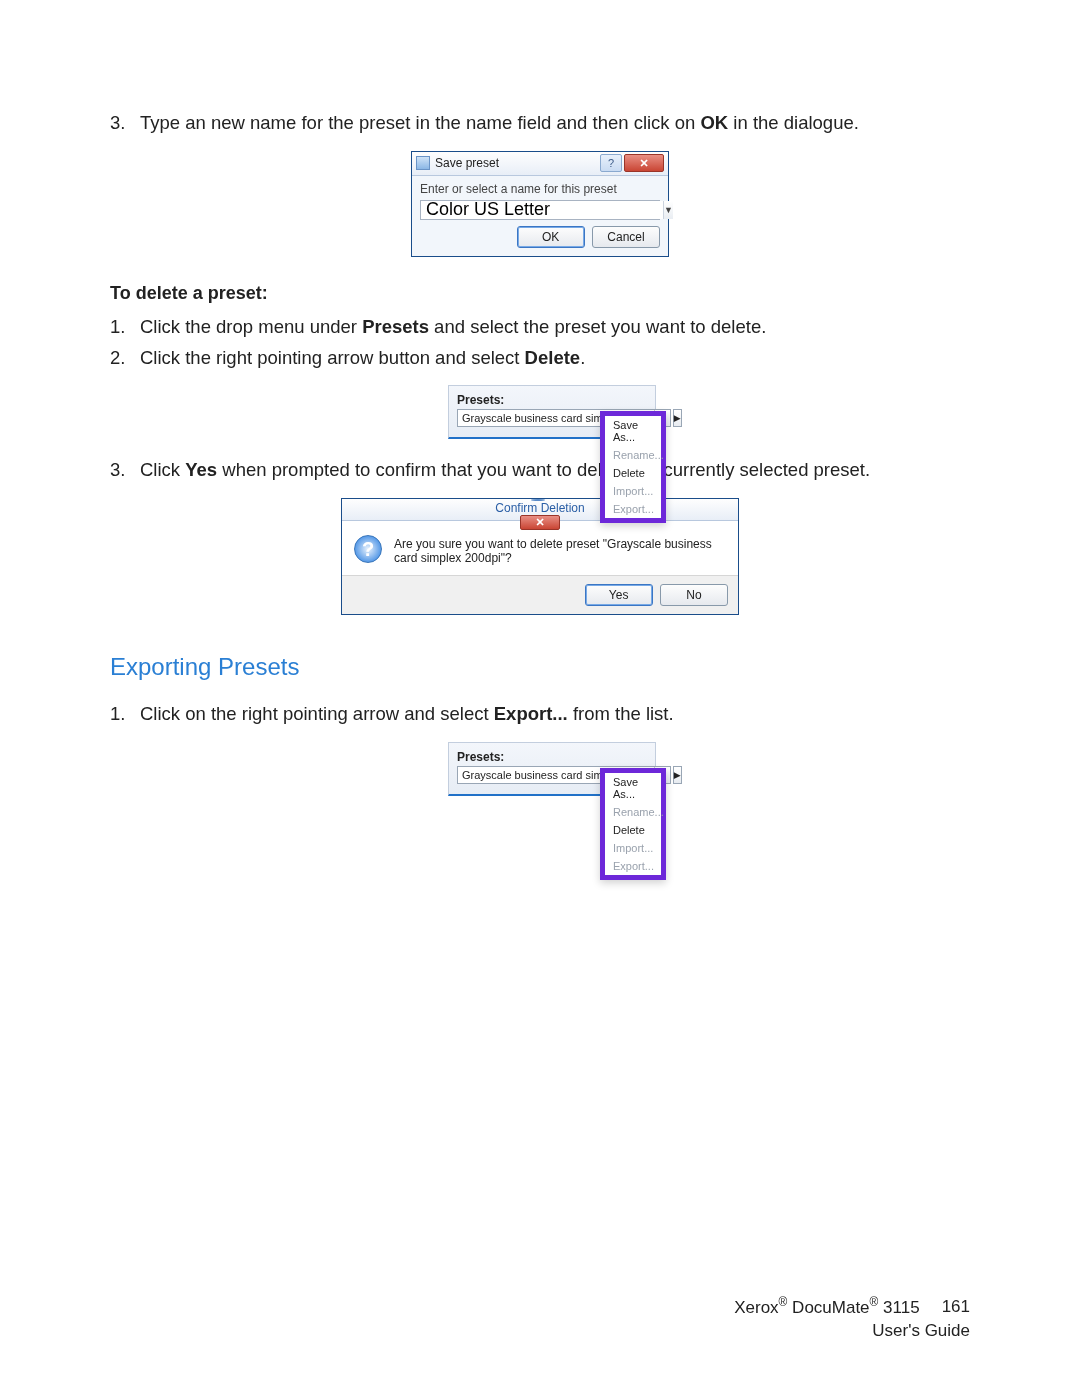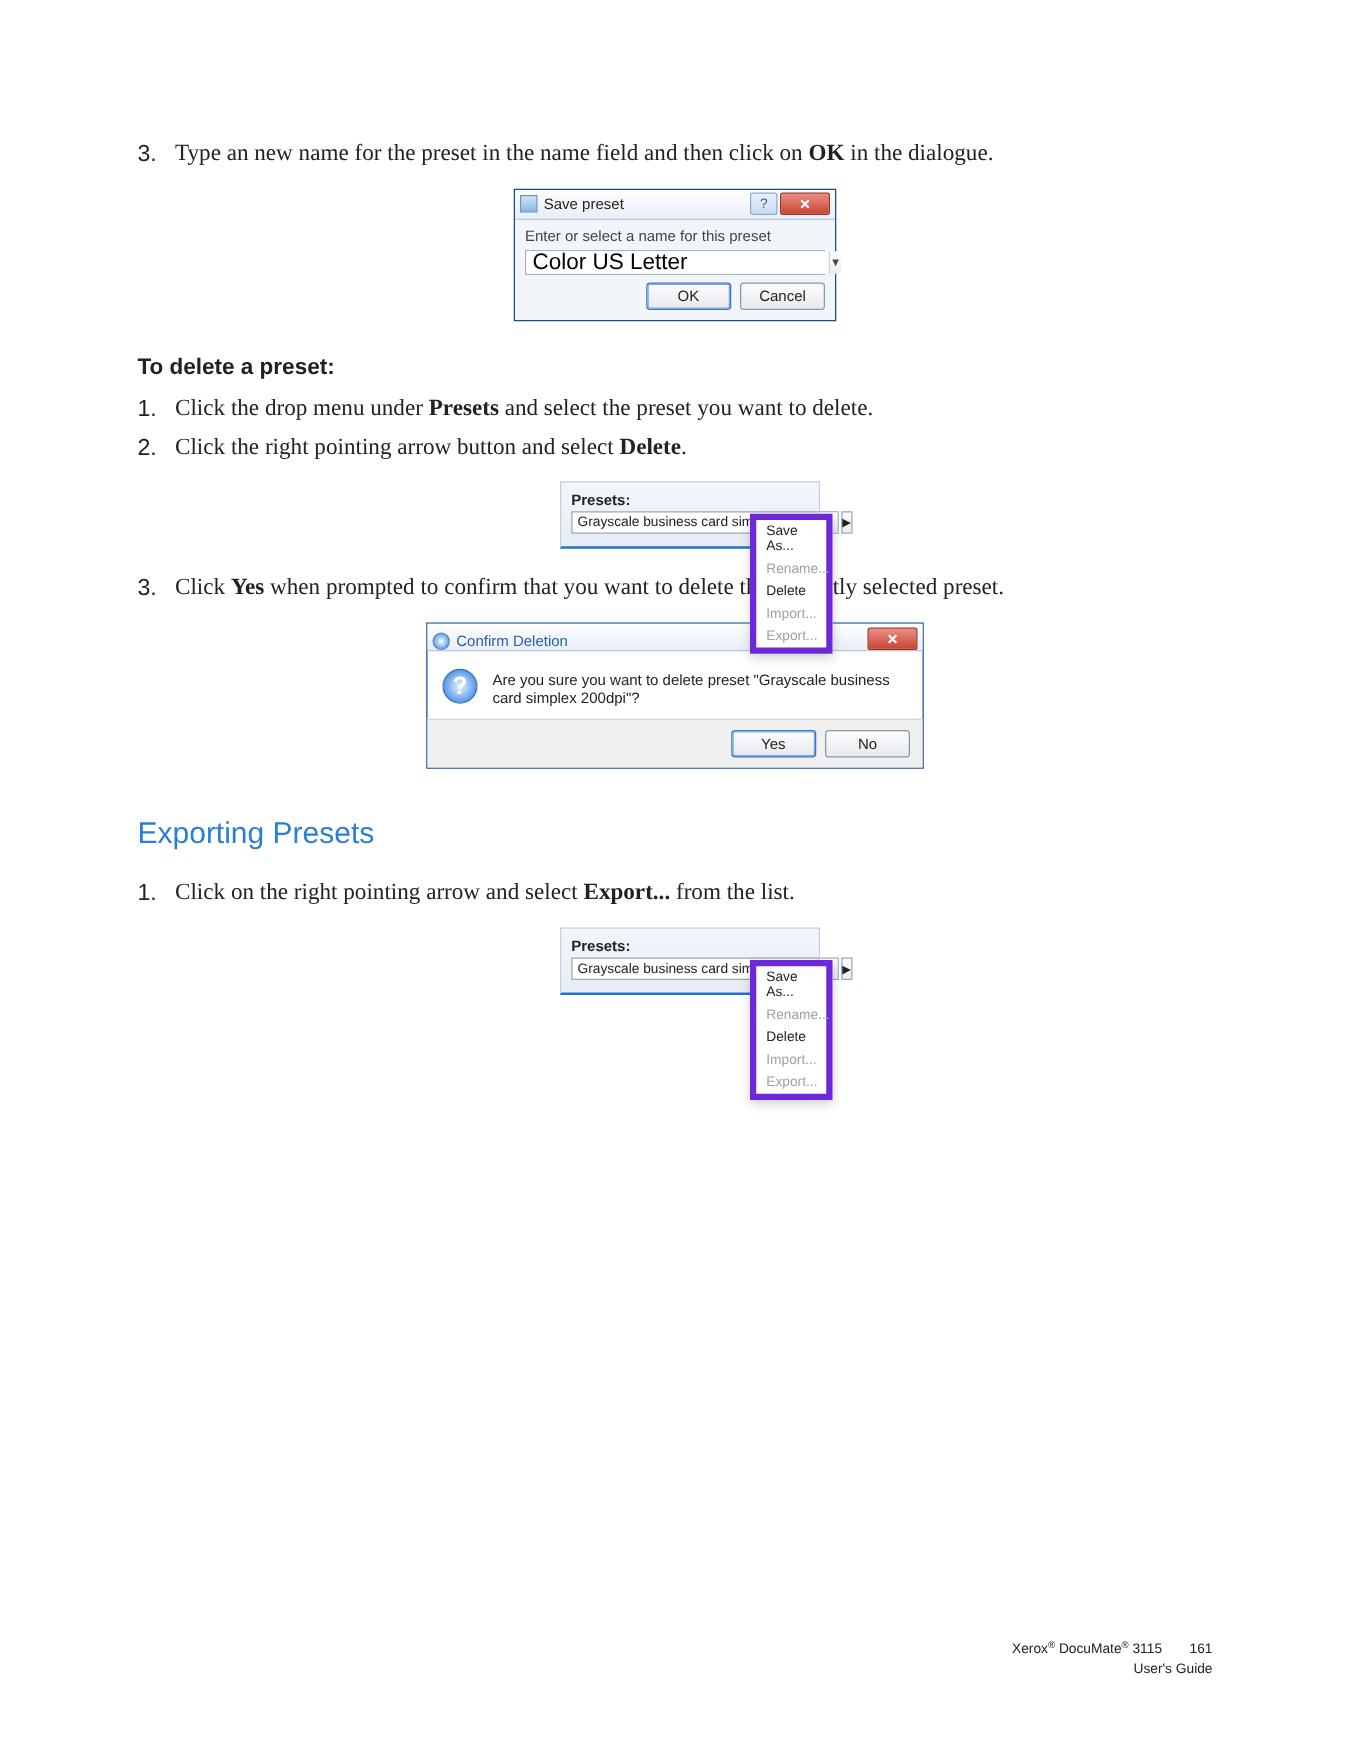--- a/index.html
+++ b/index.html
@@ -8,21 +8,21 @@
     height: 1397px;
     background: #fff;
     font-family: "Segoe UI", Arial, sans-serif;
     color: #222;
     position: relative;
     padding: 110px 110px 0 110px;
   }
   .body-text { font-size: 18.5px; line-height: 1.45; }
   .step { display: flex; margin-bottom: 4px; }
   .step .num { width: 30px; flex-shrink: 0; }
-  .step .txt { flex: 1; font-family: Liberation Serif, serif; }
+  .step .txt { flex: 1; }
   .bold { font-weight: 700; }
   .subhead { font-size: 18px; font-weight: 700; margin: 26px 0 10px 0; }
   .section-title { font-size: 24px; color: #2a7fd4; font-weight: 400; margin: 38px 0 20px 0; }
   .figure { display: flex; justify-content: center; margin: 14px 0 18px 0; }
   .sup { font-size: 0.7em; vertical-align: super; }
 
   
   .dlg1 {
     width: 258px;
     border: 1px solid #1a4d8a;
@@ -114,21 +114,21 @@
   .presets-menu div.disabled { color:#9aa2ad; }
   .presets-wrap { position:relative; width:232px; }
 
   
   .dlg3 {
     width: 398px; border:1px solid #1a4d8a; background:#fff; font-size:12px;
   }
   .dlg3-title {
     height:22px; background:linear-gradient(#fefefe,#e8eef7);
     border-bottom:1px solid #b8c8de;
-    display:flex; align-items:flex-end; padding:0 4px;
+    display:flex; align-items:center; padding:0 4px;flex-direction:column;
   }
   .dlg3-title-icon {
     width:14px;height:14px;margin-right:5px;border-radius:50%;
     background:radial-gradient(#fff,#6aa2e8 70%);
     border:1px solid #5a8bc8;
   }
   .dlg3-title .t { flex:1; color:#2a5ea5; }
   .dlg3-body { display:flex; padding:14px 12px 10px 12px; align-items:flex-start; }
   .q-icon {
     width:28px;height:28px;border-radius:50%;
@@ -139,21 +139,21 @@
   }
   .dlg3-msg { padding-top:2px; }
   .dlg3-buttons {
     background:#f0f0f0; border-top:1px solid #d6d6d6;
     padding:8px 10px; text-align:right;
   }
 
   
   .footer {
     position:absolute; bottom:54px; right:110px;
-    text-align:right; font-size:11px; color:#222; line-height:1.4;
+    text-align:right; font-size:17px; color:#222; line-height:1.4;
   }
   .footer .pagenum { display:inline-block; margin-left:22px; }
 </style>
 </head>
 <body>
 
 <div class="body-text step">
   <div class="num">3.</div>
   <div class="txt">
     <span>Type an new name for the preset in the name field and then click on </span><span class="bold">OK</span><span> in the dialogue.</span>

